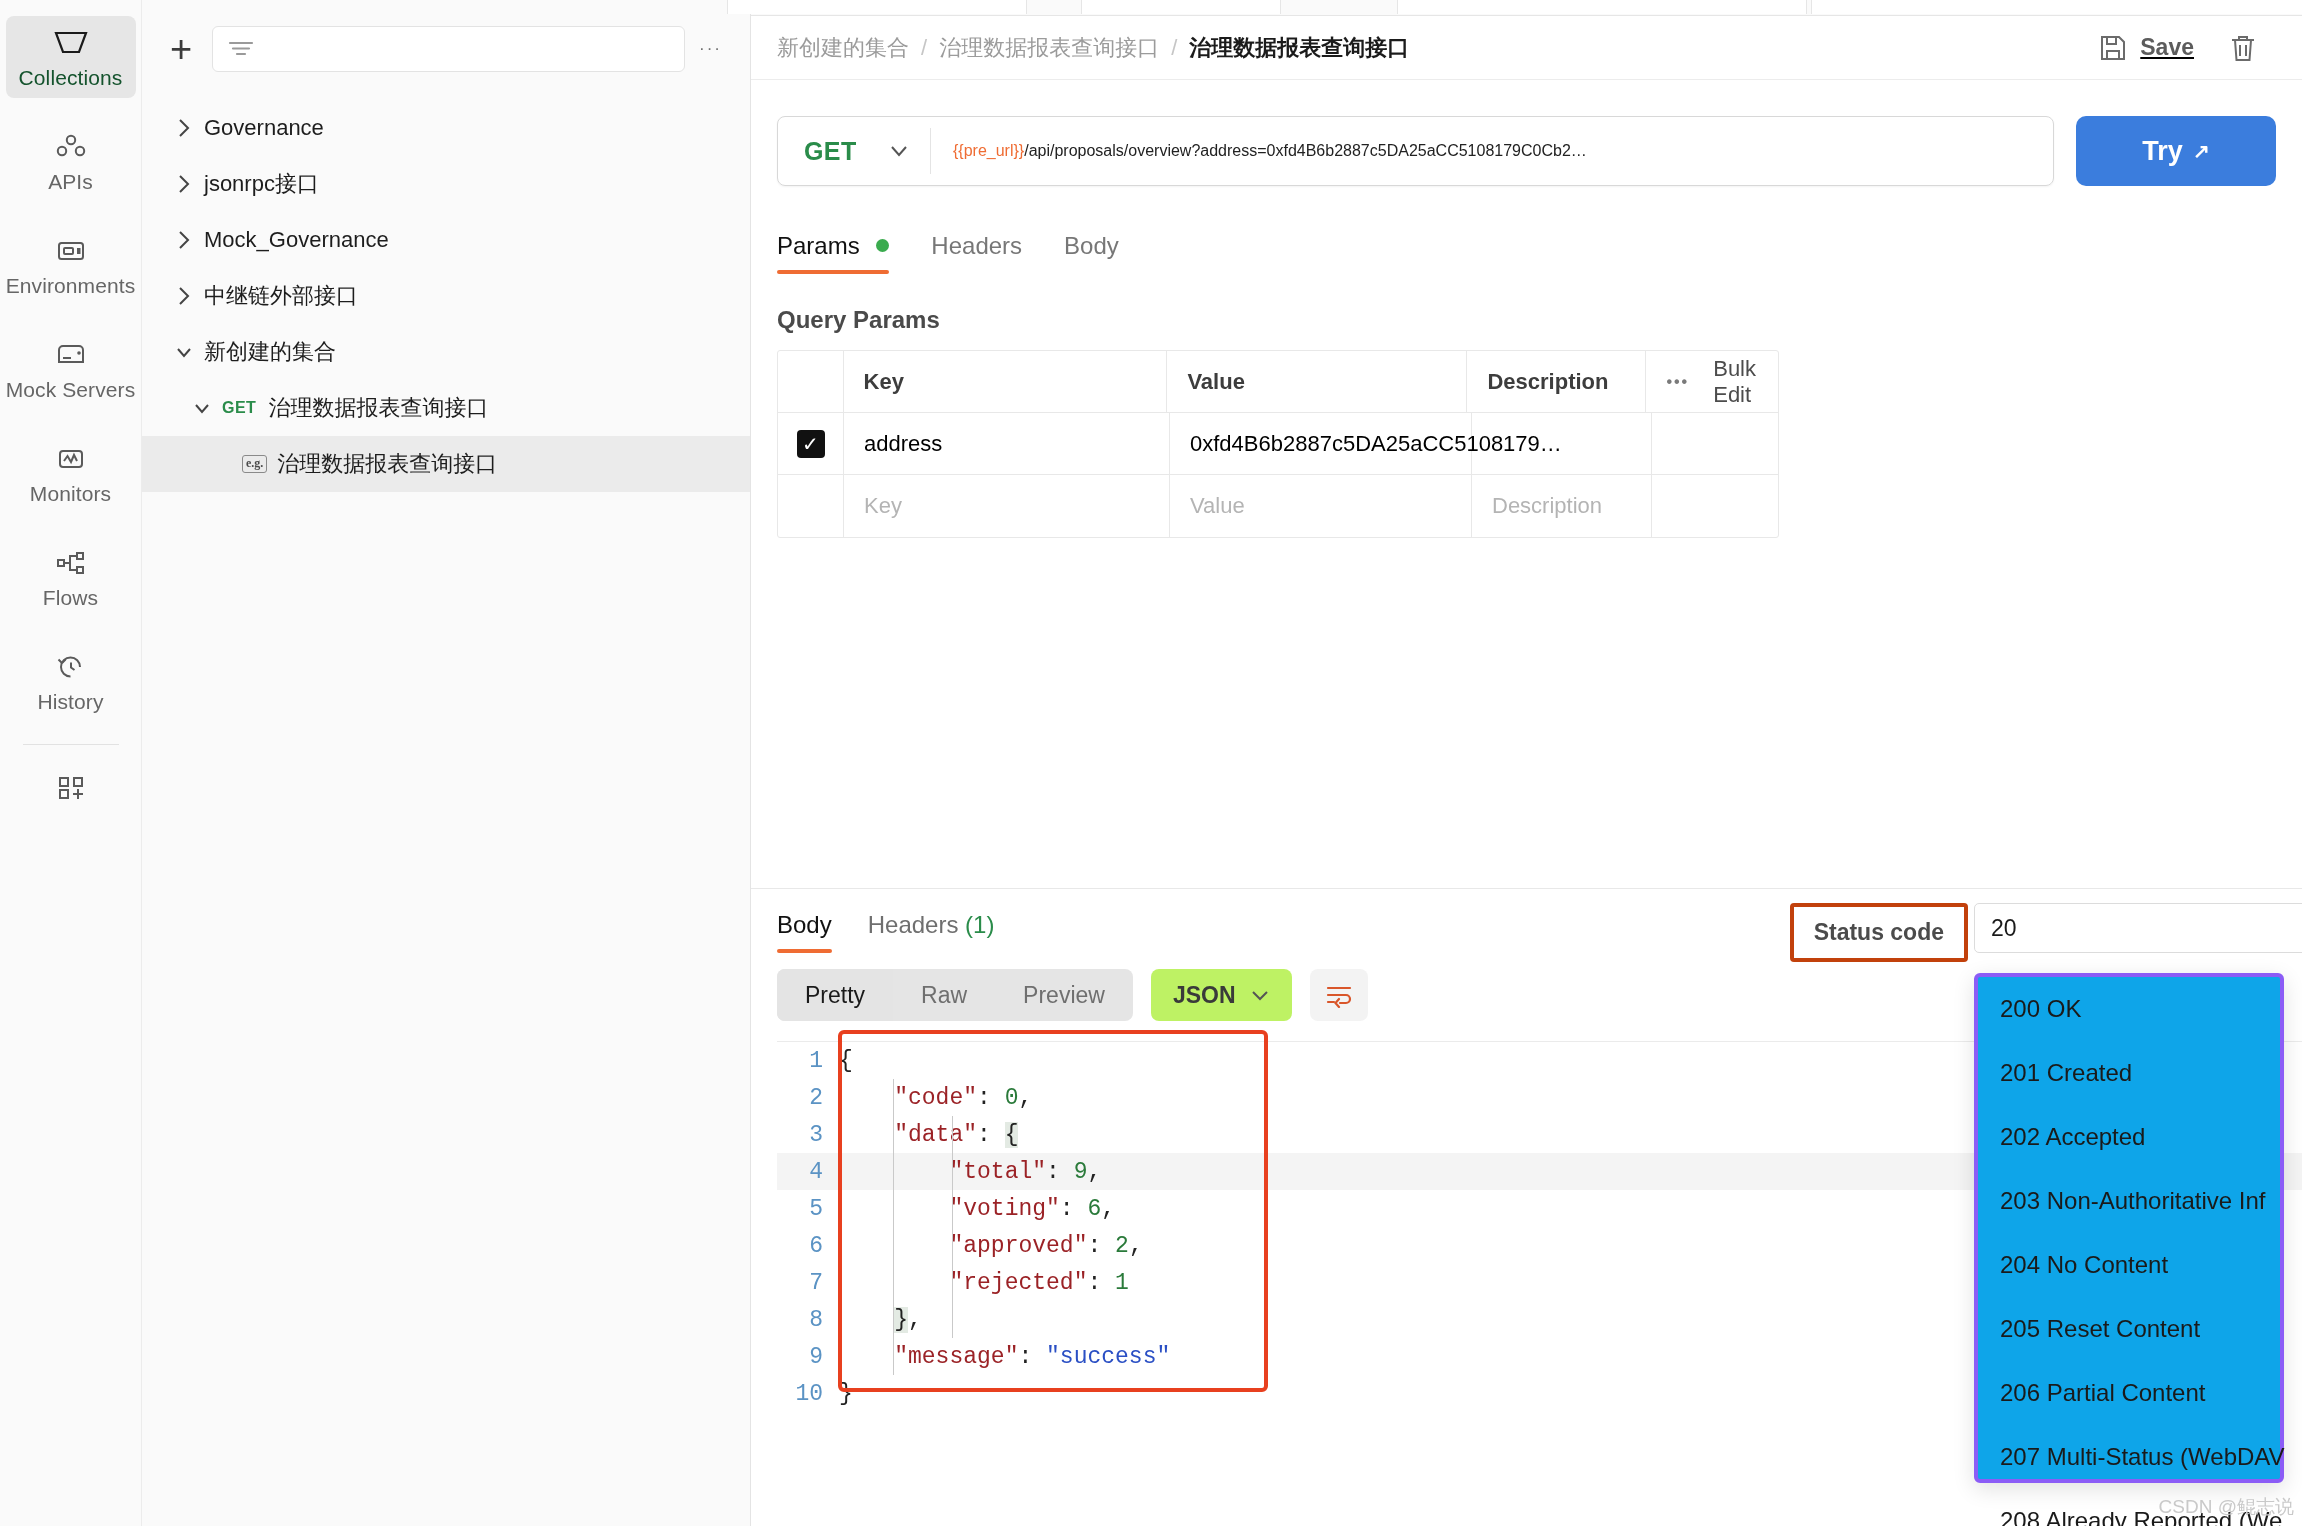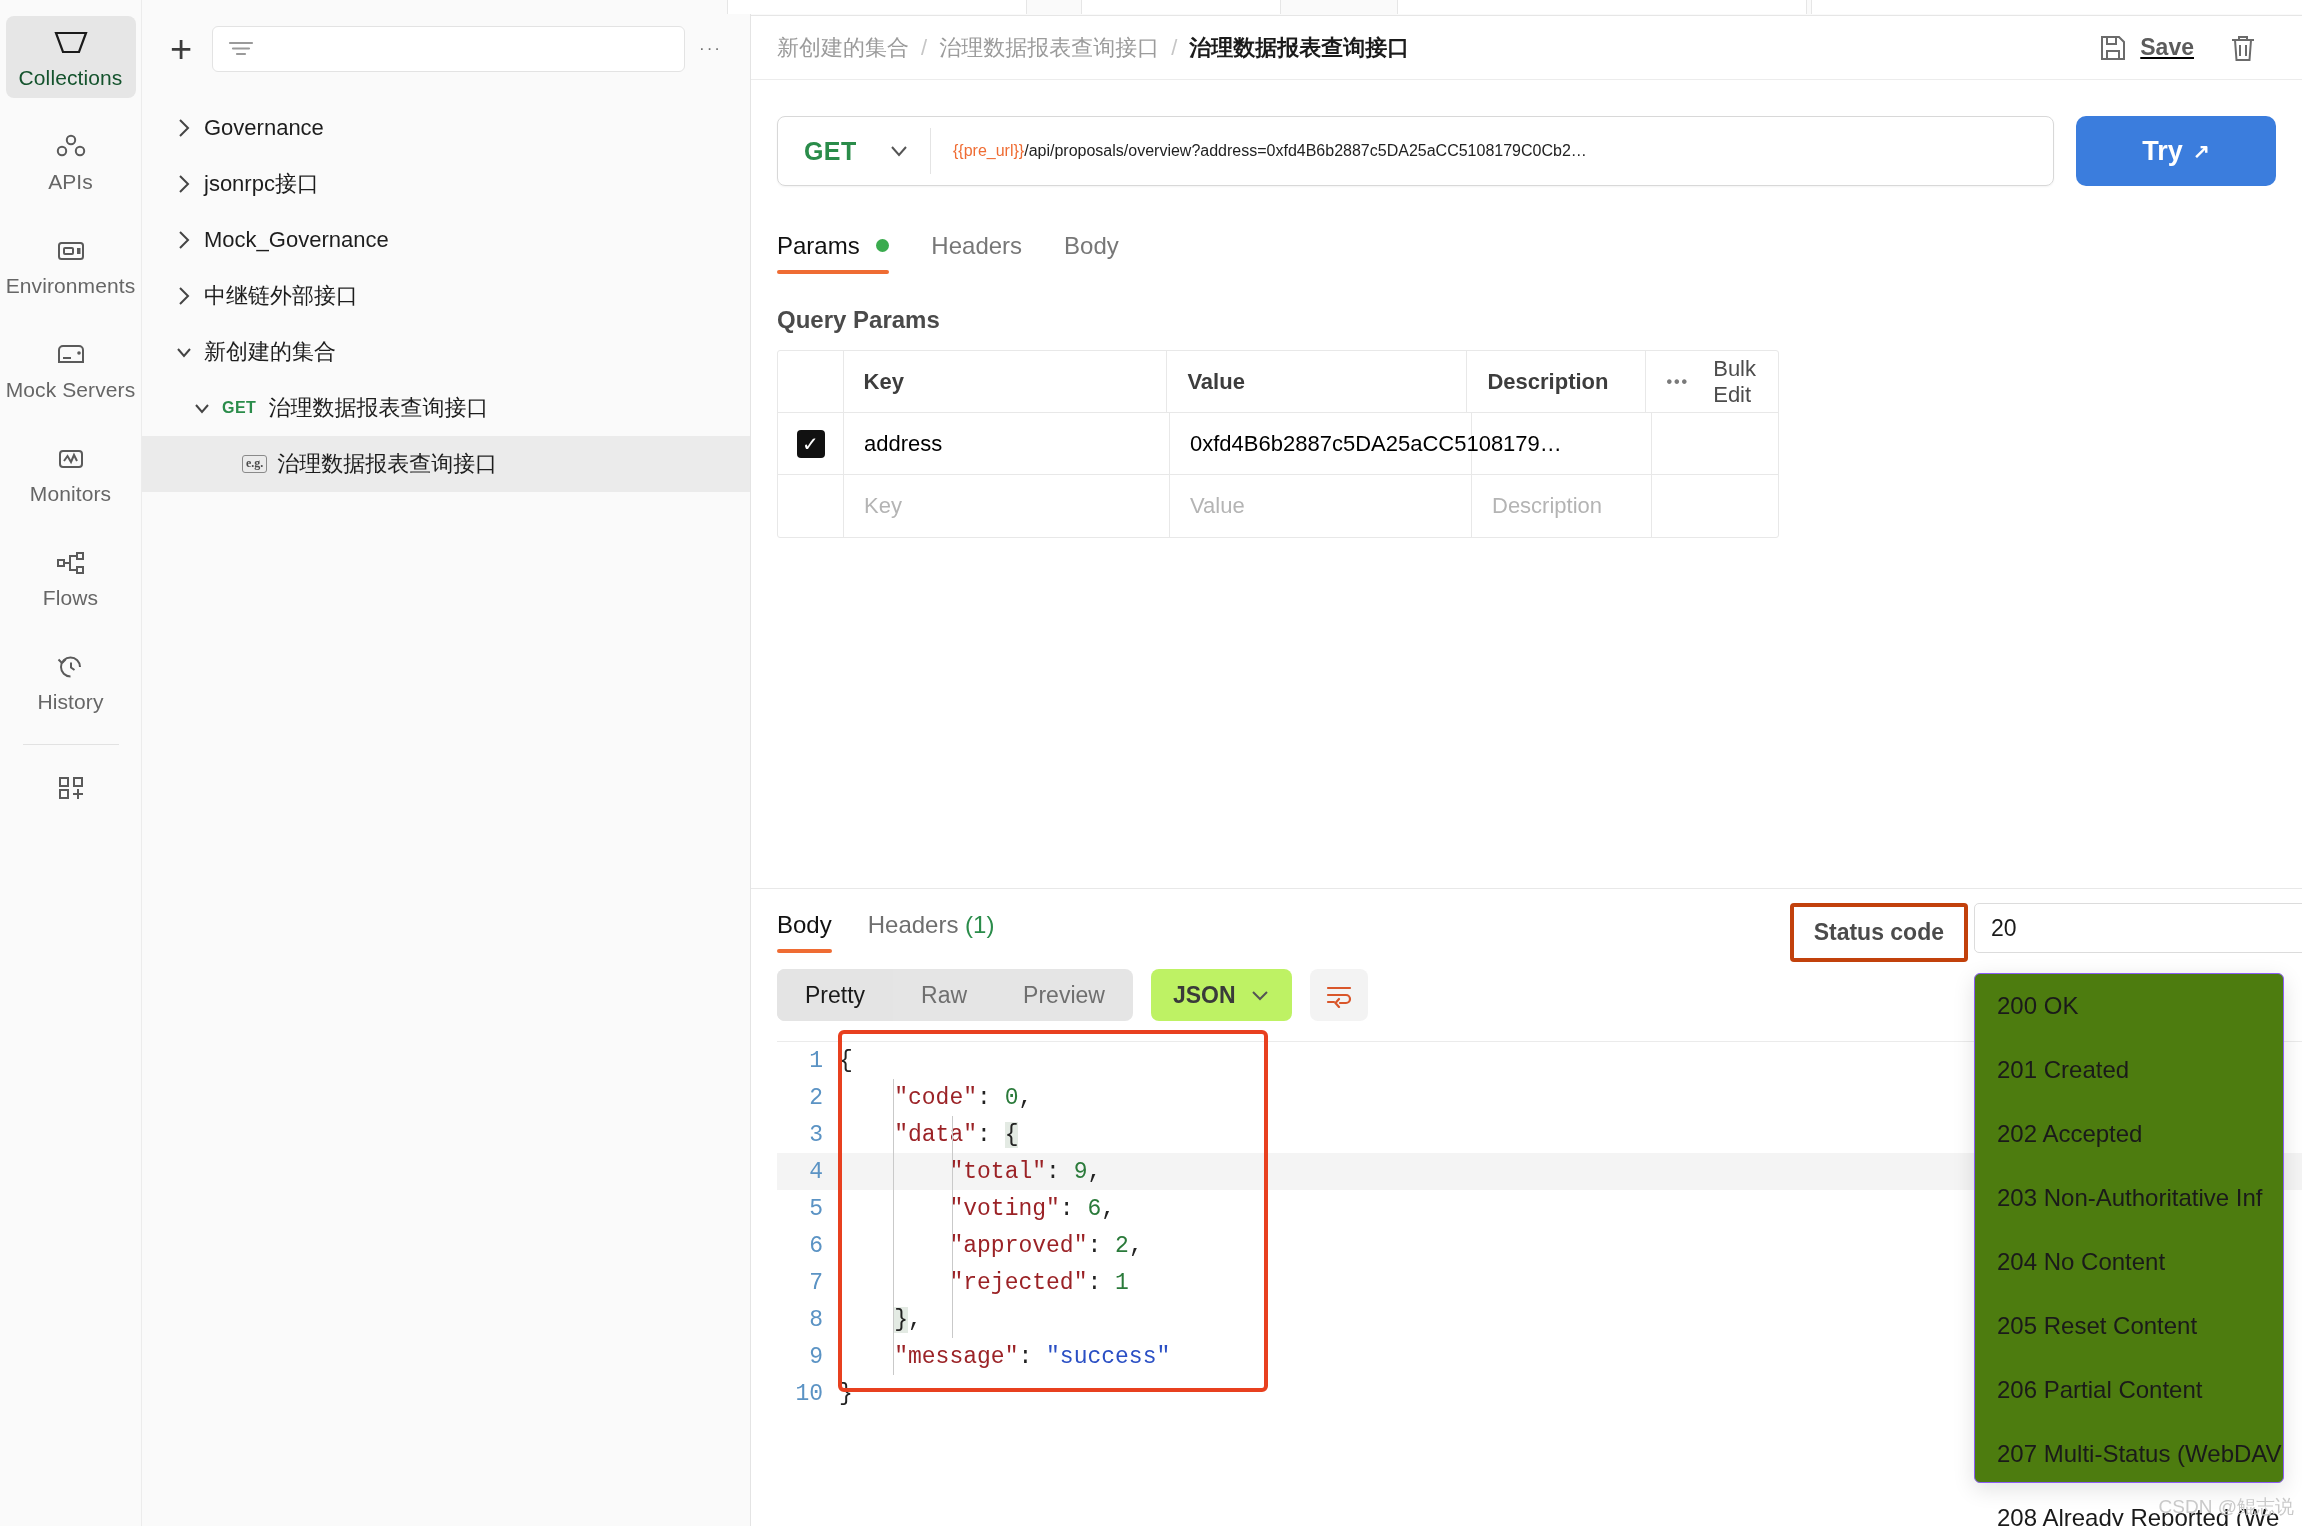--- a/index.html
+++ b/index.html
@@ -149,21 +149,21 @@
     font-size: 23px; font-weight: 700; color: #4b4b4b; background: #fff;
   }
   .status-input-col { width: 310px; }
   .status-input {
     width: 334px; height: 50px; border: 1px solid #dcdcdc; border-radius: 5px;
     padding: 0 16px; font-size: 23px; color: #1a1a1a; font-family: "Liberation Sans", sans-serif;
     background:#fff;
   }
   .dropdown {
     position: absolute; right: 18px; top: 84px; width: 310px; height: 510px;
-    background: #4d7c0f; border: 1px solid #8b5cf6; border-radius: 6px;
+    background: #0ea5e9; border: 4px solid #8b5cf6; border-radius: 6px;
     box-shadow: 0 6px 22px rgba(0,0,0,.12);
     overflow: visible; z-index: 40;
   }
   .dd-item { height: 64px; display: flex; align-items: center; padding: 0 22px; font-size: 24px; color: #1a1a1a; white-space: nowrap; cursor: pointer; }
 
   
   .bodybar { position: absolute; left: 26px; top: 80px; display: flex; align-items: center; gap: 18px; }
   .segmented { display: flex; background: #e5e5e5; border-radius: 8px; overflow: hidden; height: 52px; }
   .seg { padding: 0 28px; display: flex; align-items: center; font-size: 23px; color: #6f6f6f; cursor: pointer;}
   .seg.active { background: #e4e4e4; color: #1a1a1a; }

